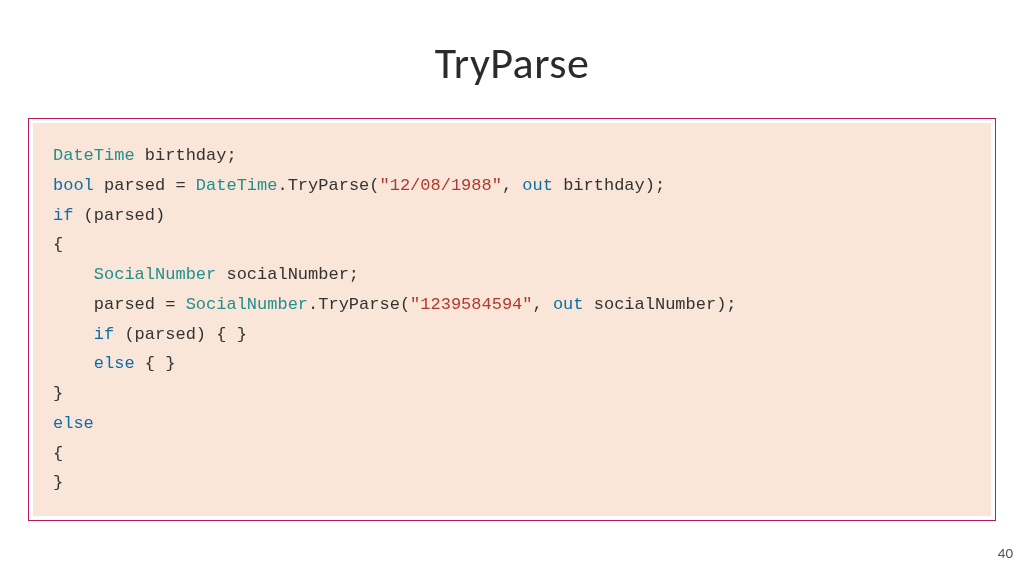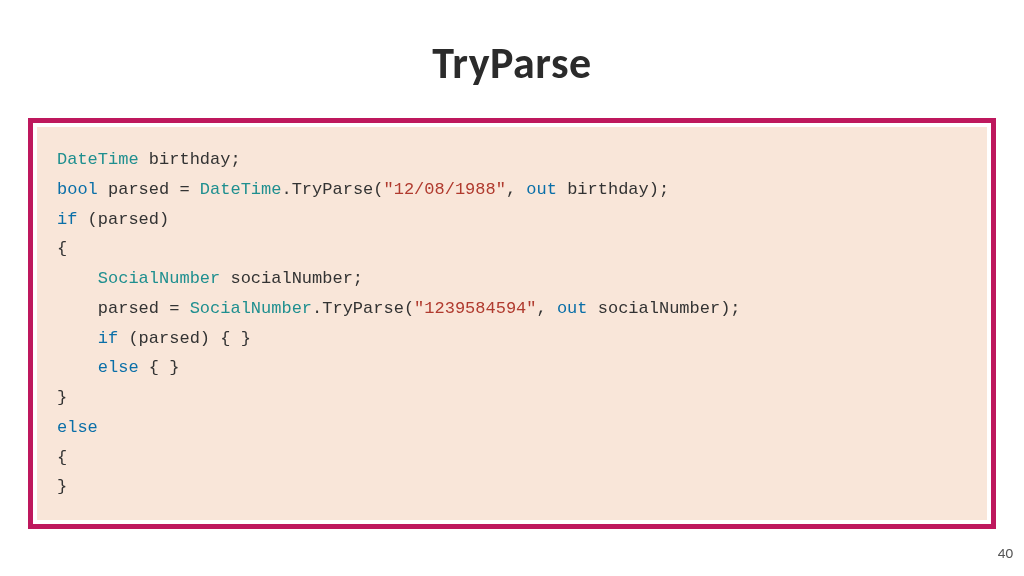--- a/index.html
+++ b/index.html
@@ -12,29 +12,29 @@
     font-family: "Segoe UI", "Calibri Light", Calibri, Arial, sans-serif;
     color: #222;
   }
   .slide {
     width: 1024px;
     height: 576px;
     position: relative;
     padding: 28px 28px 0 28px;
   }
   h1.title {
-    font-weight: 700;
+    font-weight: 400;
     font-size: 44px;
     text-align: center;
     margin: 8px 0 28px 0;
     color: #2b2b2b;
     letter-spacing: 0.5px;
   }
   .code-frame {
-    border: 5px solid #be185d;
+    border: 1px solid #be185d;
     background: #ffffff;
     padding: 4px;
   }
   .code-inner {
     background: #f9e6d9;
     padding: 18px 20px 18px 20px;
     font-family: Consolas, "Courier New", monospace;
     font-size: 17px;
     line-height: 1.75;
     color: #333333;

